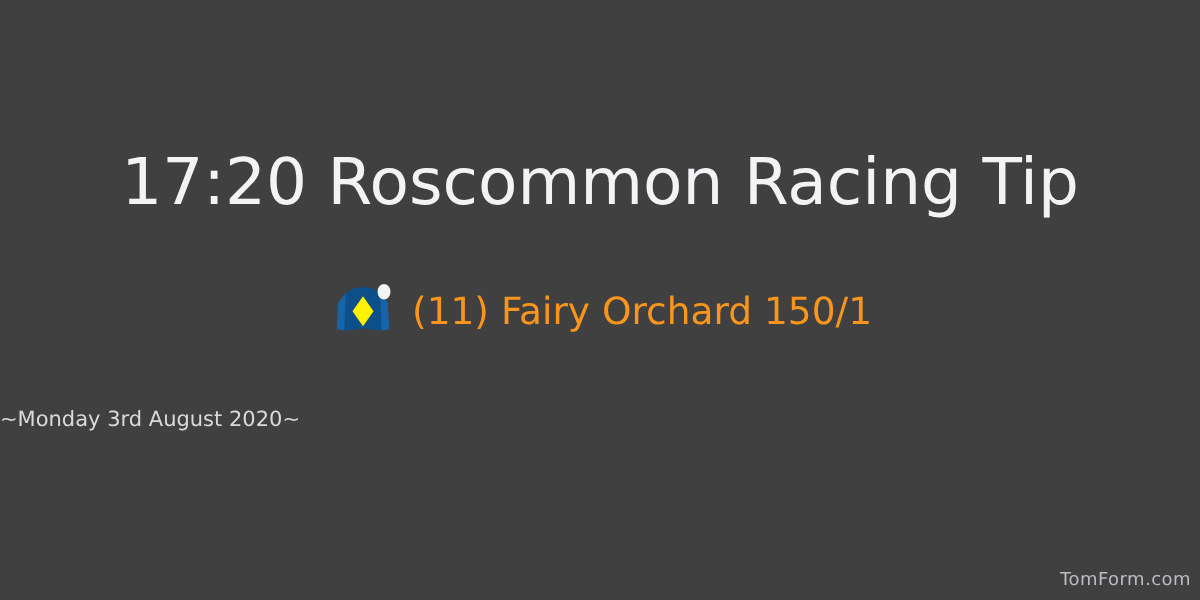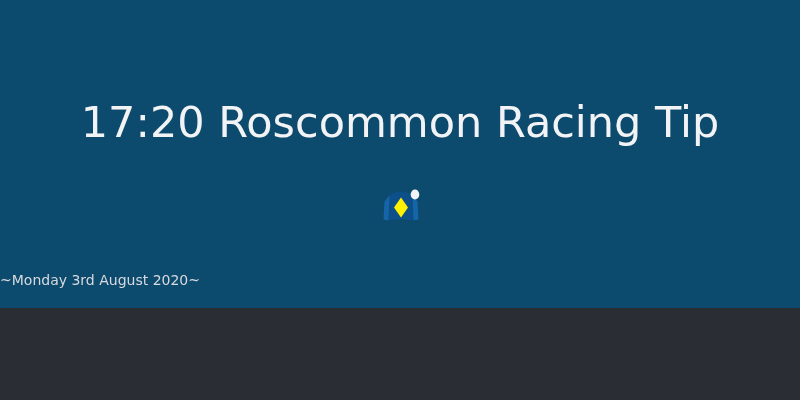--- a/index.html
+++ b/index.html
@@ -9,22 +9,22 @@
   body {
     width: 800px;
     height: 400px;
     background: #2a2d33;
     font-family: "DejaVu Sans", "Liberation Sans", sans-serif;
     overflow: hidden;
   }
   .tip-card {
     position: relative;
     width: 800px;
-    height: 308px;
-    background: #0c4a6e;
+    height: 400px;
+    background: #404040;
     box-sizing: border-box;
   }
   .race-title {
     position: absolute;
     top: 96px;
     left: 0;
     width: 800px;
     text-align: center;
     color: #f2f3f5;
     font-size: 43px;
@@ -97,18 +97,20 @@
 
         <path d="M11.5 9.5 C15 6.5 18 5.5 23 5.5 C28 5.5 31 6.5 34.5 9.5
                  L35.5 34.5 L23 33 L10.5 34.5 Z" fill="#0d4f88"></path>
 
         <path d="M23 11.5 L30 21.5 L23 31.5 L16 21.5 Z" fill="#fff200"></path>
 
         <ellipse cx="37" cy="8.5" rx="4.3" ry="5.1" fill="#f3f4f6"></ellipse>
       </svg>
     </span>
 
+    <span class="selection-text">(11) Fairy Orchard 150/1</span>
   </div>
 
   <div class="race-date">~Monday 3rd August 2020~</div>
 
+  <div class="watermark">TomForm.com</div>
 
 </div>
 
 </body></html>

